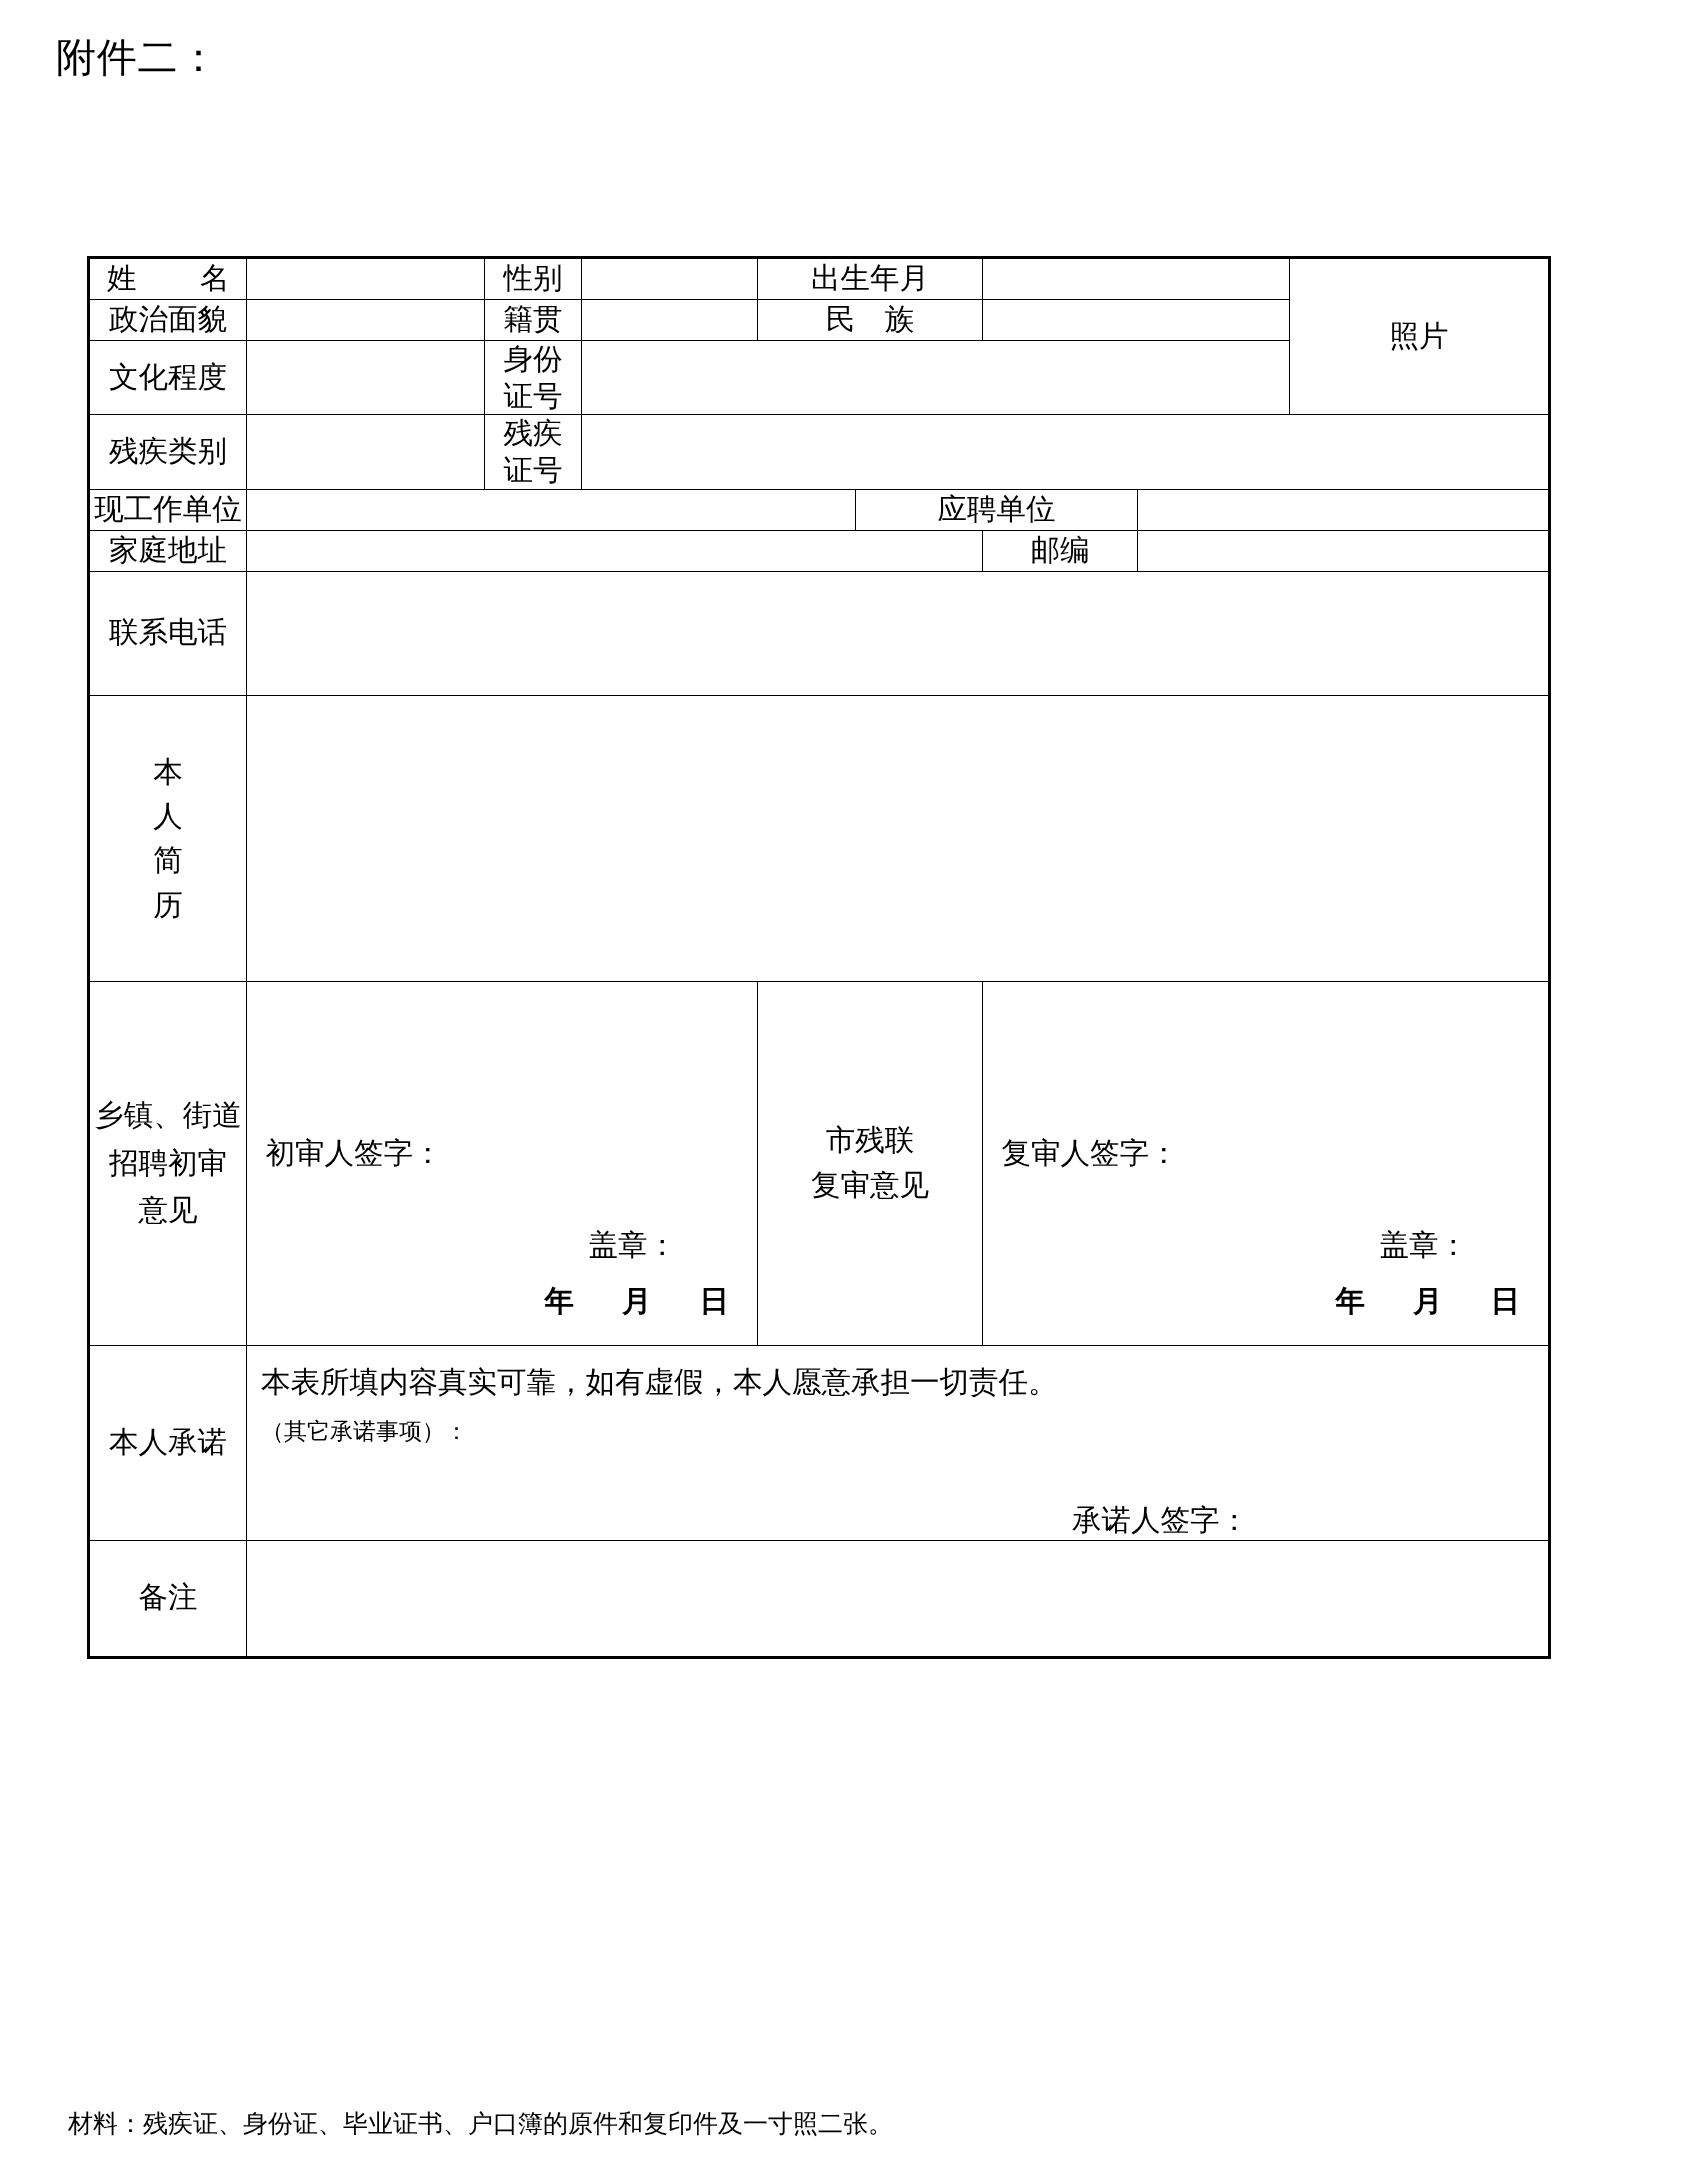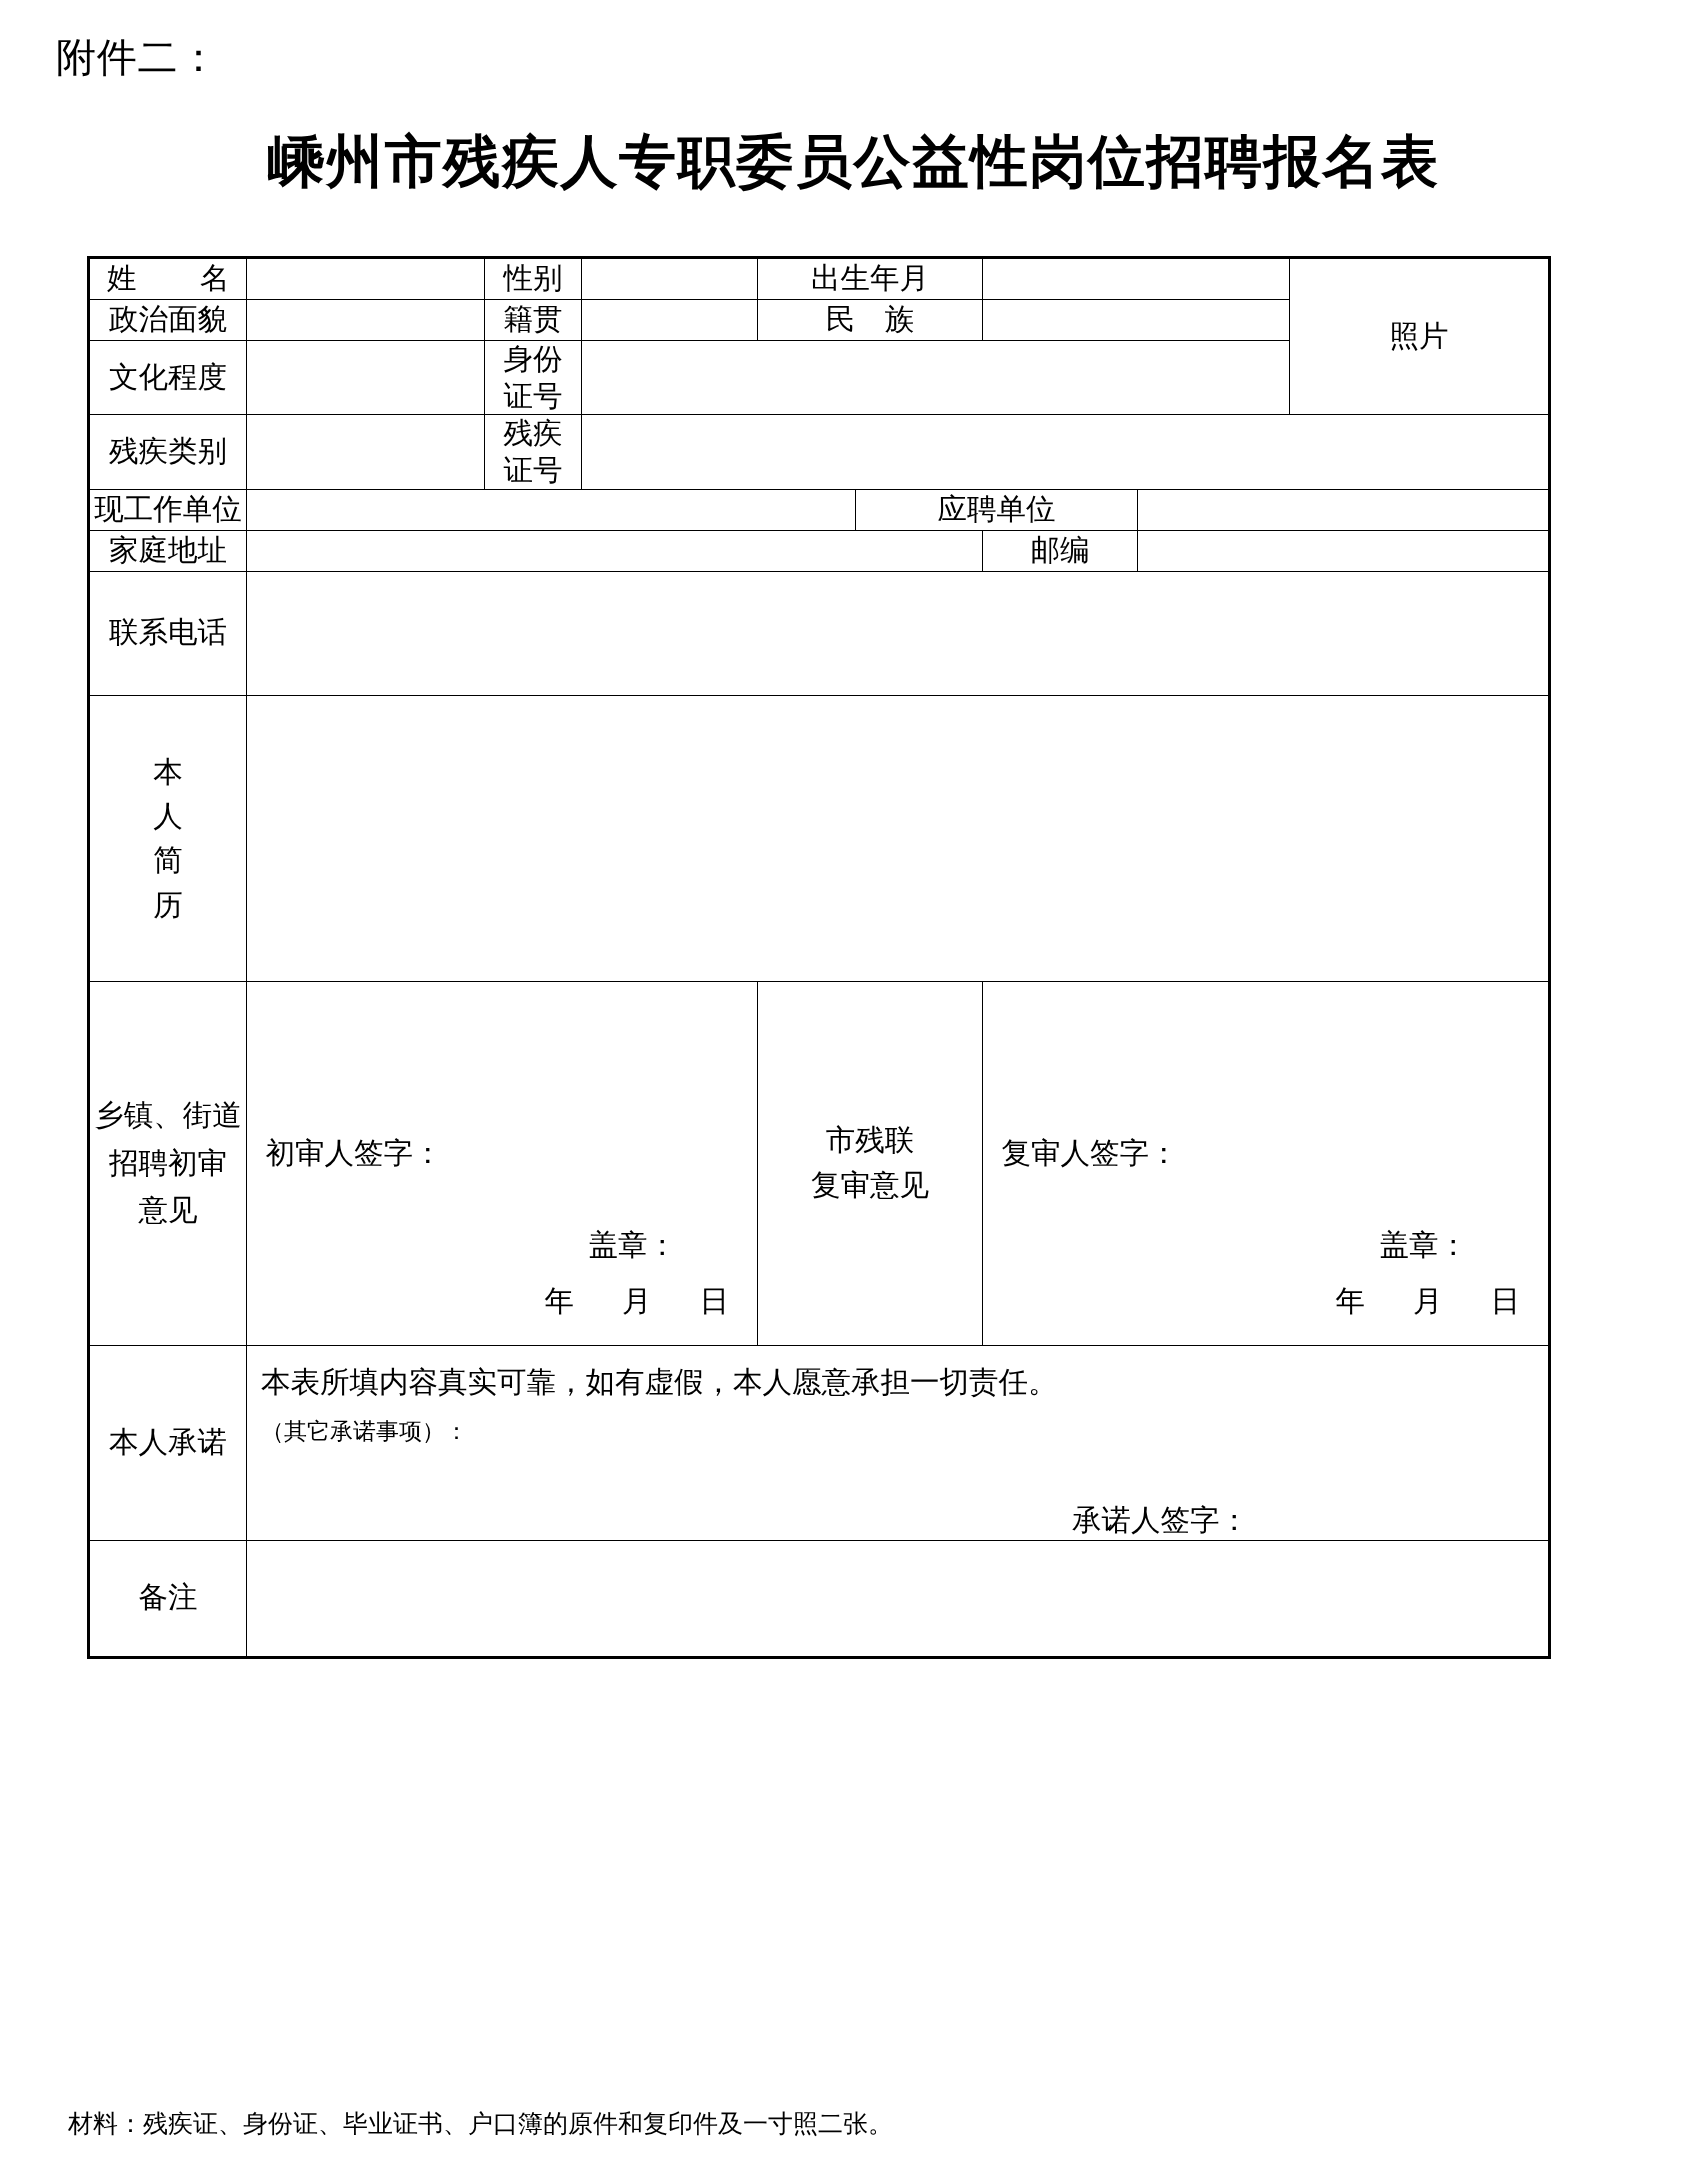--- a/index.html
+++ b/index.html
@@ -112,20 +112,21 @@
     font-size: 29.5px;
     white-space: nowrap;
   }
   .date-line {
     position: absolute;
     right: 18.6px;
     top: 247px;
     font-size: 29.5px;
     white-space: nowrap;
     letter-spacing: 9.3px;
+    font-weight: bold;
   }
   .mid-label {
     font-size: 29.5px;
     line-height: 1.55;
     text-align: center;
   }
   .mid-label span { display: block; }
 
   .promise-body {
     position: relative;
@@ -164,21 +165,20 @@
     font-family: "Liberation Serif", "DejaVu Serif", serif;
   }
 </style>
 </head>
 <body>
 
 <div class="page">
 
   <div class="attach-label">附件二：</div>
 
-  <div class="doc-title">嵊州市残疾人专职委员公益性岗位招聘报名表</div>
 
   <table class="form">
     <colgroup>
       <col style="width:158px">
       <col style="width:119px">
       <col style="width:119px">
       <col style="width:97px">
       <col style="width:176px">
       <col style="width:98px">
       <col style="width:127px">

